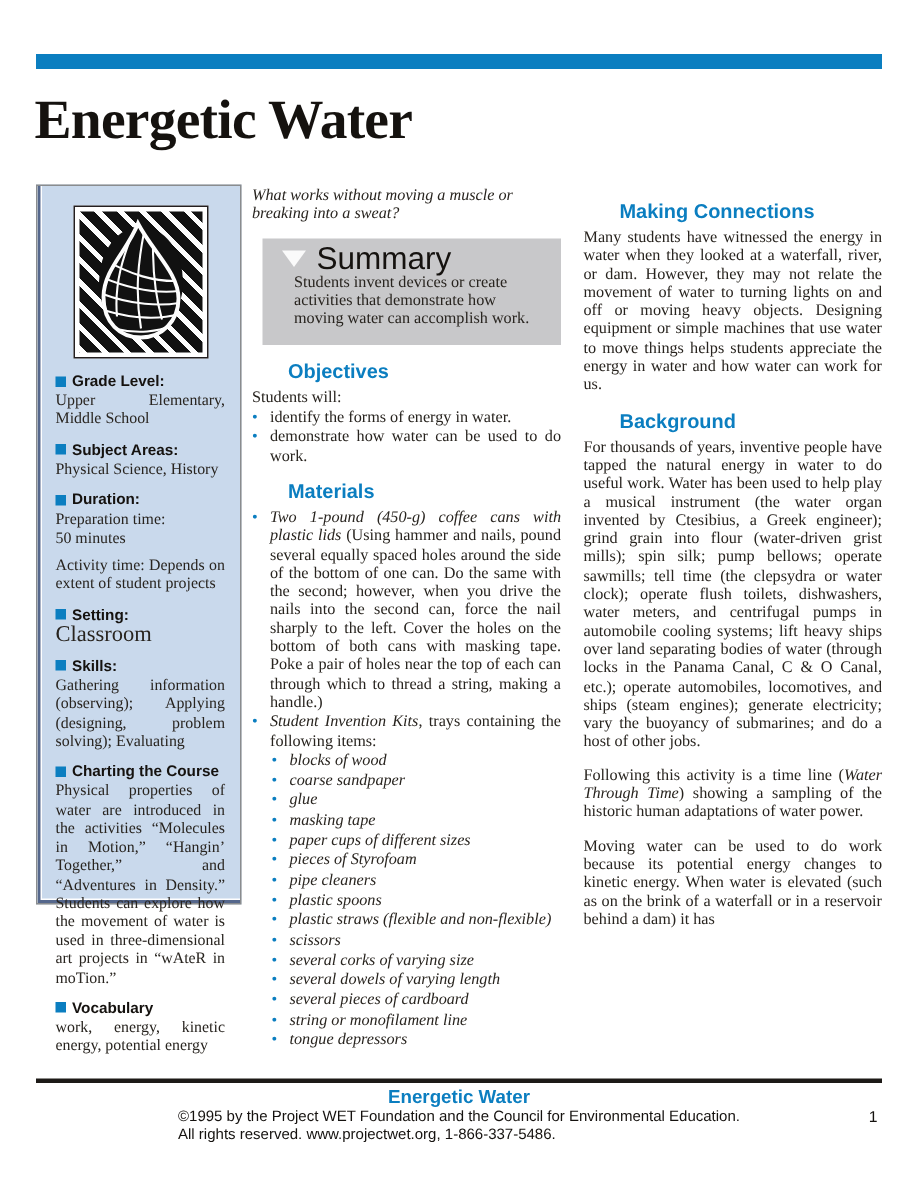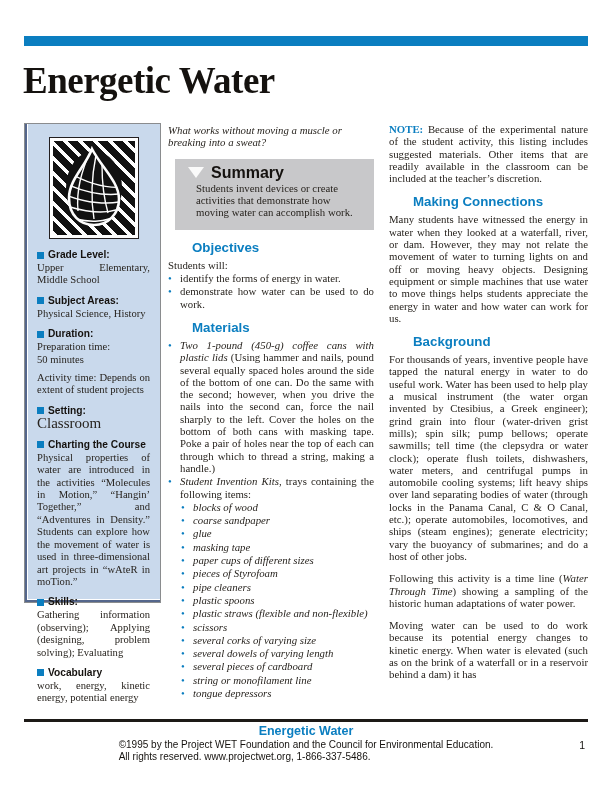--- a/index.html
+++ b/index.html
@@ -46,21 +46,21 @@
   
   .col{position:absolute;top:123px;font-size:10.8px;line-height:12.3px;text-align:justify;
     -webkit-hyphens:auto;hyphens:auto;color:var(--ink);}
   .col-mid{left:168px;width:206px;}
   .col-right{left:389px;width:199px;}
   .lede{font-style:italic;margin:1px 0 10px;text-align:left;}
   .summary-box{background:var(--summary-bg);margin:0 0 8px 7px;padding:8px 12px 11px 11px;}
   .sum-head{display:flex;align-items:center;gap:7px;margin:0 0 3px 2px;}
   .tri{width:0;height:0;border-left:8px solid transparent;border-right:8px solid transparent;
     border-top:11px solid #fafafa;}
-  .sum-title{font-family:"Liberation Sans",sans-serif;font-weight:bold;font-size:16px;color:#15120f;}
+  .sum-title{font-family:"Liberation Sans",sans-serif;font-weight:normal;font-size:21px;color:#15120f;}
   .sum-body{margin:0 0 0 10px;text-align:left;}
   .h-blue{
     font-family:"Liberation Sans",sans-serif;font-weight:bold;font-size:13.3px;line-height:15px;
     color:var(--blue);margin:10px 0 4px;text-align:left;padding-left:24px;
   }
   .p{margin:0 0 10px;}
   .b-item{display:flex;margin:0 0 1px;}
   .dot{color:var(--blue);flex:0 0 12px;}
   .b-text{flex:1;}
   .kit{margin-left:13px;}
@@ -134,27 +134,27 @@
         <div class="sb-body" data-bind="sidebar.duration.line1">Preparation time:</div>
         <div class="sb-body" data-bind="sidebar.duration.line2">50 minutes</div>
         <div class="sb-body sb-gap" data-bind="sidebar.duration.line3">Activity time: Depends on extent of student projects</div>
       </div>
 
       <div class="sb-block">
         <div class="sb-label"><span class="sq"></span><span data-bind="sidebar.setting.label">Setting:</span> <span class="sb-inline" data-bind="sidebar.setting.value">Classroom</span></div>
       </div>
 
       <div class="sb-block">
+        <div class="sb-label"><span class="sq"></span><span data-bind="sidebar.skills.label">Skills:</span></div>
+        <div class="sb-body" data-bind="sidebar.skills.value">Gathering information (observing); Applying (designing, problem solving); Evaluating</div>
+      </div>
+
+      <div class="sb-block">
         <div class="sb-label"><span class="sq"></span><span data-bind="sidebar.charting.label">Charting the Course</span></div>
         <div class="sb-body" data-bind="sidebar.charting.value">Physical properties of water are introduced in the activities “Molecules in Motion,” “Hangin’ Together,” and “Adventures in Density.” Students can explore how the movement of water is used in three-dimensional art projects in “wAteR in moTion.”</div>
-      </div>
-
-      <div class="sb-block">
-        <div class="sb-label"><span class="sq"></span><span data-bind="sidebar.skills.label">Skills:</span></div>
-        <div class="sb-body" data-bind="sidebar.skills.value">Gathering information (observing); Applying (designing, problem solving); Evaluating</div>
       </div>
 
       <div class="sb-block">
         <div class="sb-label"><span class="sq"></span><span data-bind="sidebar.vocabulary.label">Vocabulary</span></div>
         <div class="sb-body" data-bind="sidebar.vocabulary.value">work, energy, kinetic energy, potential energy</div>
       </div>
 
     </div>
   </aside>
 
@@ -251,21 +251,20 @@
       <div class="b-item">
           <span class="dot" data-bind="icons.bullet">•</span>
           <span class="b-text" data-bind="middle.materials.kit_items.14">tongue depressors</span>
         </div>
     </div>
 
   </section>
 
   <section class="col col-right">
 
-    <p class="p"><span class="note-label" data-bind="right.note.label">NOTE:</span> <span data-bind="right.note.body">Because of the experimental nature of the student activity, this listing includes suggested materials. Other items that are readily available in the classroom can be included at the teacher’s discretion.</span></p>
 
     <h2 class="h-blue" data-bind="right.making_connections.title">Making Connections</h2>
     <p class="p" data-bind="right.making_connections.body">Many students have witnessed the energy in water when they looked at a waterfall, river, or dam. However, they may not relate the movement of water to turning lights on and off or moving heavy objects. Designing equipment or simple machines that use water to move things helps students appreciate the energy in water and how water can work for us.</p>
 
     <h2 class="h-blue" data-bind="right.background.title">Background</h2>
     <p class="p" data-bind="right.background.p1">For thousands of years, inventive people have tapped the natural energy in water to do useful work. Water has been used to help play a musical instrument (the water organ invented by Ctesibius, a Greek engineer); grind grain into flour (water-driven grist mills); spin silk; pump bellows; operate sawmills; tell time (the clepsydra or water clock); operate flush toilets, dishwashers, water meters, and centrifugal pumps in automobile cooling systems; lift heavy ships over land separating bodies of water (through locks in the Panama Canal, C &amp; O Canal, etc.); operate automobiles, locomotives, and ships (steam engines); generate electricity; vary the buoyancy of submarines; and do a host of other jobs.</p>
     <p class="p"><span data-bind="right.background.p2_pre">Following this activity is a time line (</span><i data-bind="right.background.p2_italic">Water Through Time</i><span data-bind="right.background.p2_post">) showing a sampling of the historic human adaptations of water power.</span></p>
     <p class="p" data-bind="right.background.p3">Moving water can be used to do work because its potential energy changes to kinetic energy. When water is elevated (such as on the brink of a waterfall or in a reservoir behind a dam) it has</p>
 
   </section>

